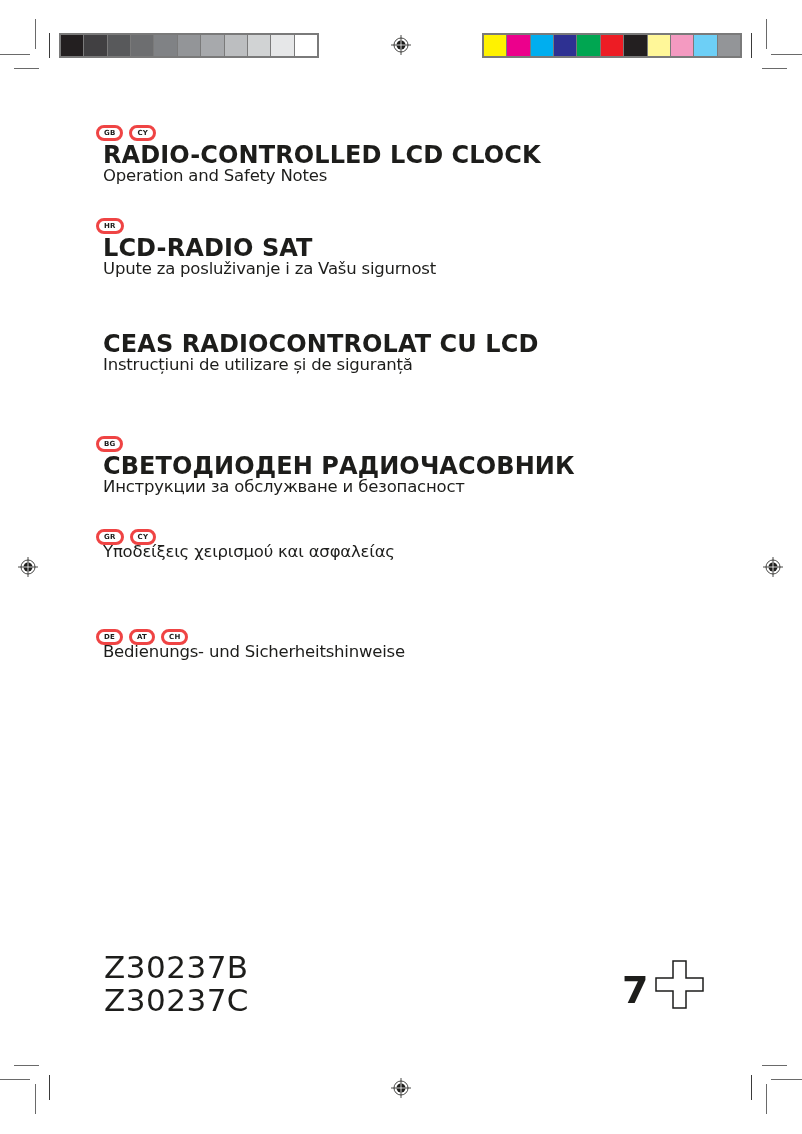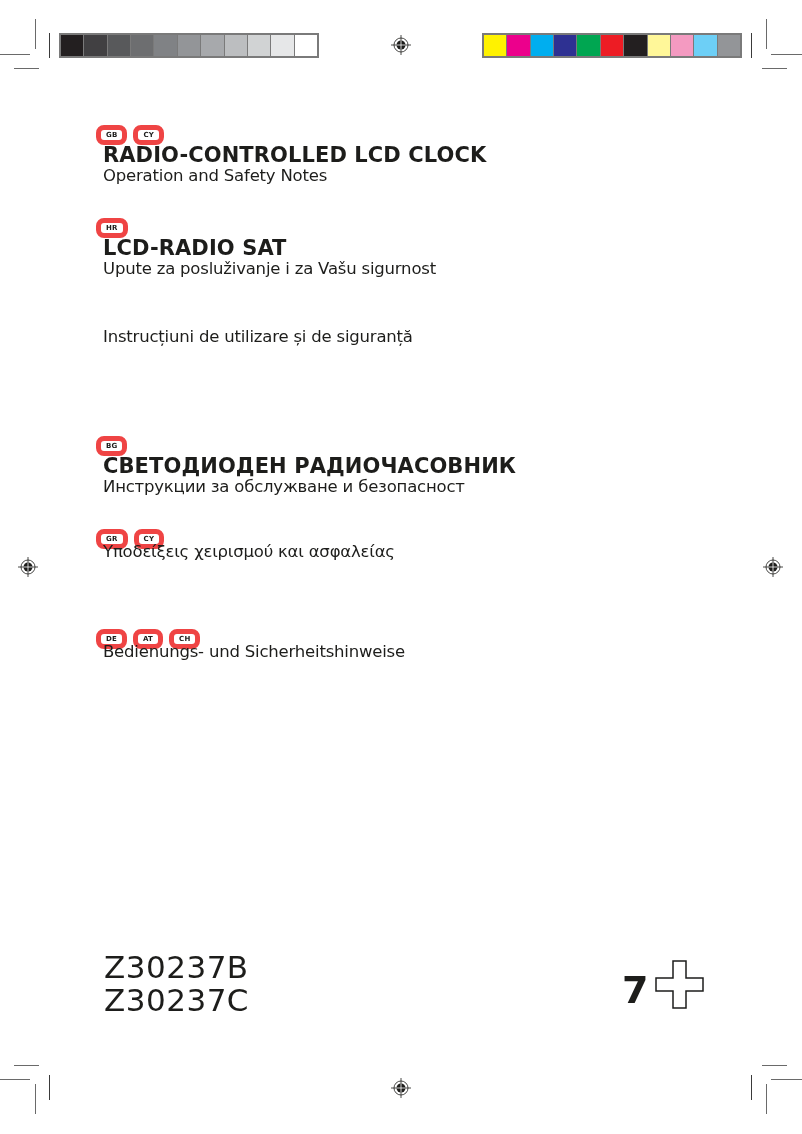--- a/index.html
+++ b/index.html
@@ -7,25 +7,25 @@
          font-family: "DejaVu Sans", sans-serif; color: #1d1d1b; }
   .crop-v { position: absolute; width: 1px; background: #3a3a3a; }
   .crop-v.light { background: #6a6a6a; }
   .crop-h { position: absolute; height: 1px; background: #6a6a6a; }
   .swatch-bar { position: absolute; top: 33px; height: 25px; display: flex;
                 border: 2px solid #7a7a7a; box-sizing: border-box; background: #7a7a7a; gap: 1px; }
   .swatch { flex: 1; height: 100%; }
   .reg-mark { position: absolute; width: 22px; height: 22px; }
   .lang-block { position: absolute; left: 96px; }
   .badges { display: flex; gap: 6px; height: 13px; }
-  .badge { border: 5px solid #ef4444; border-radius: 8px; font-size: 7px; font-weight: bold;
+  .badge { border: 3px solid #ef4444; border-radius: 8px; font-size: 7px; font-weight: bold;
            line-height: 10px; padding: 0 5px; height: 10px; display: inline-block;
            font-family: "DejaVu Sans", sans-serif; letter-spacing: 0.2px; }
   .title { margin: 6px 0 0 7px; font-family: "DejaVu Sans", sans-serif; font-weight: bold;
-           font-size: 21px; line-height: 22px; letter-spacing: 0.1px; white-space: nowrap; }
+           font-size: 24px; line-height: 22px; letter-spacing: 0.1px; white-space: nowrap; }
   .subtitle { margin: 0 0 0 7px; font-family: "DejaVu Sans", sans-serif; font-size: 16.5px;
               line-height: 20px; white-space: nowrap; letter-spacing: -0.2px; }
   .model { position: absolute; left: 104px; font-family: "DejaVu Sans", sans-serif;
            font-size: 31px; line-height: 34px; letter-spacing: 0.5px; font-weight: normal; }
   .page-num { position: absolute; left: 622px; top: 970px; font-family: "DejaVu Sans", sans-serif;
               font-weight: bold; font-size: 38px; line-height: 40px; }
   .cross { position: absolute; left: 655px; top: 960px; width: 50px; height: 50px; }
 </style>
 </head>
 <body>
@@ -121,20 +121,21 @@
 
 <div class="lang-block" style="top:218px;">
   <div class="badges">
     <span class="badge">HR</span>
   </div>
   <div class="title">LCD-RADIO SAT</div>
   <div class="subtitle">Upute za posluživanje i za Vašu sigurnost</div>
 </div>
 
 <div class="lang-block" style="top:327px;">
+  <div class="title">CEAS RADIOCONTROLAT CU LCD</div>
   <div class="subtitle">Instrucțiuni de utilizare și de siguranță</div>
 </div>
 
 <div class="lang-block" style="top:436px;">
   <div class="badges">
     <span class="badge">BG</span>
   </div>
   <div class="title">СВЕТОДИОДЕН РАДИОЧАСОВНИК</div>
   <div class="subtitle">Инструкции за обслужване и безопасност</div>
 </div>

